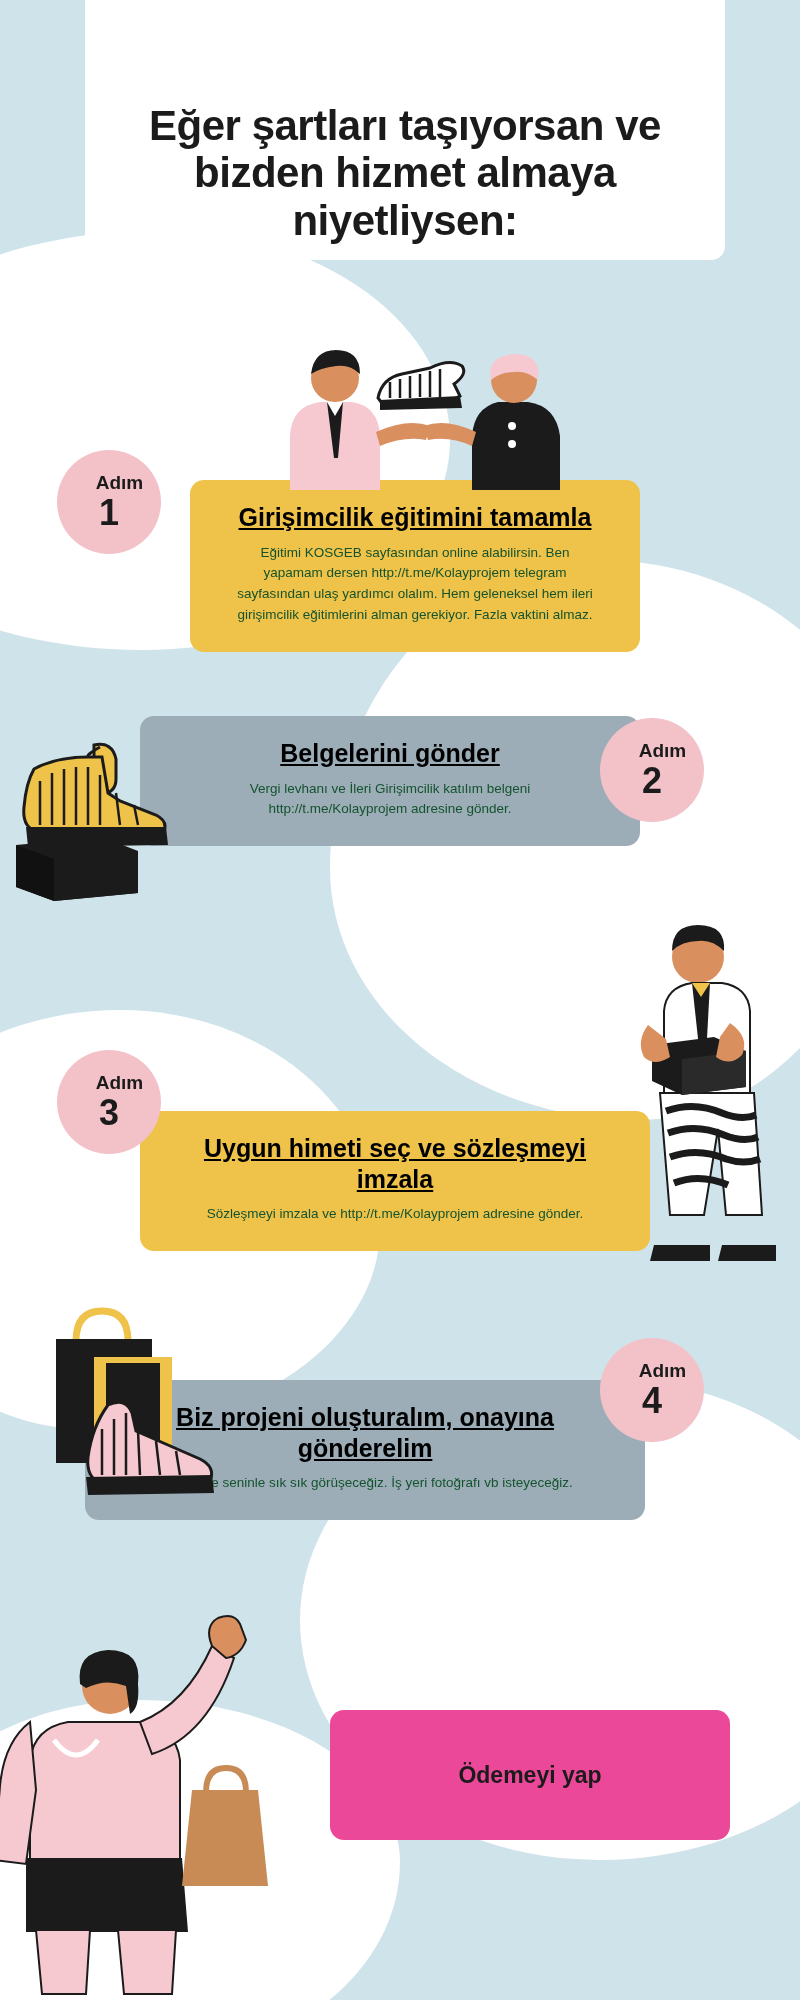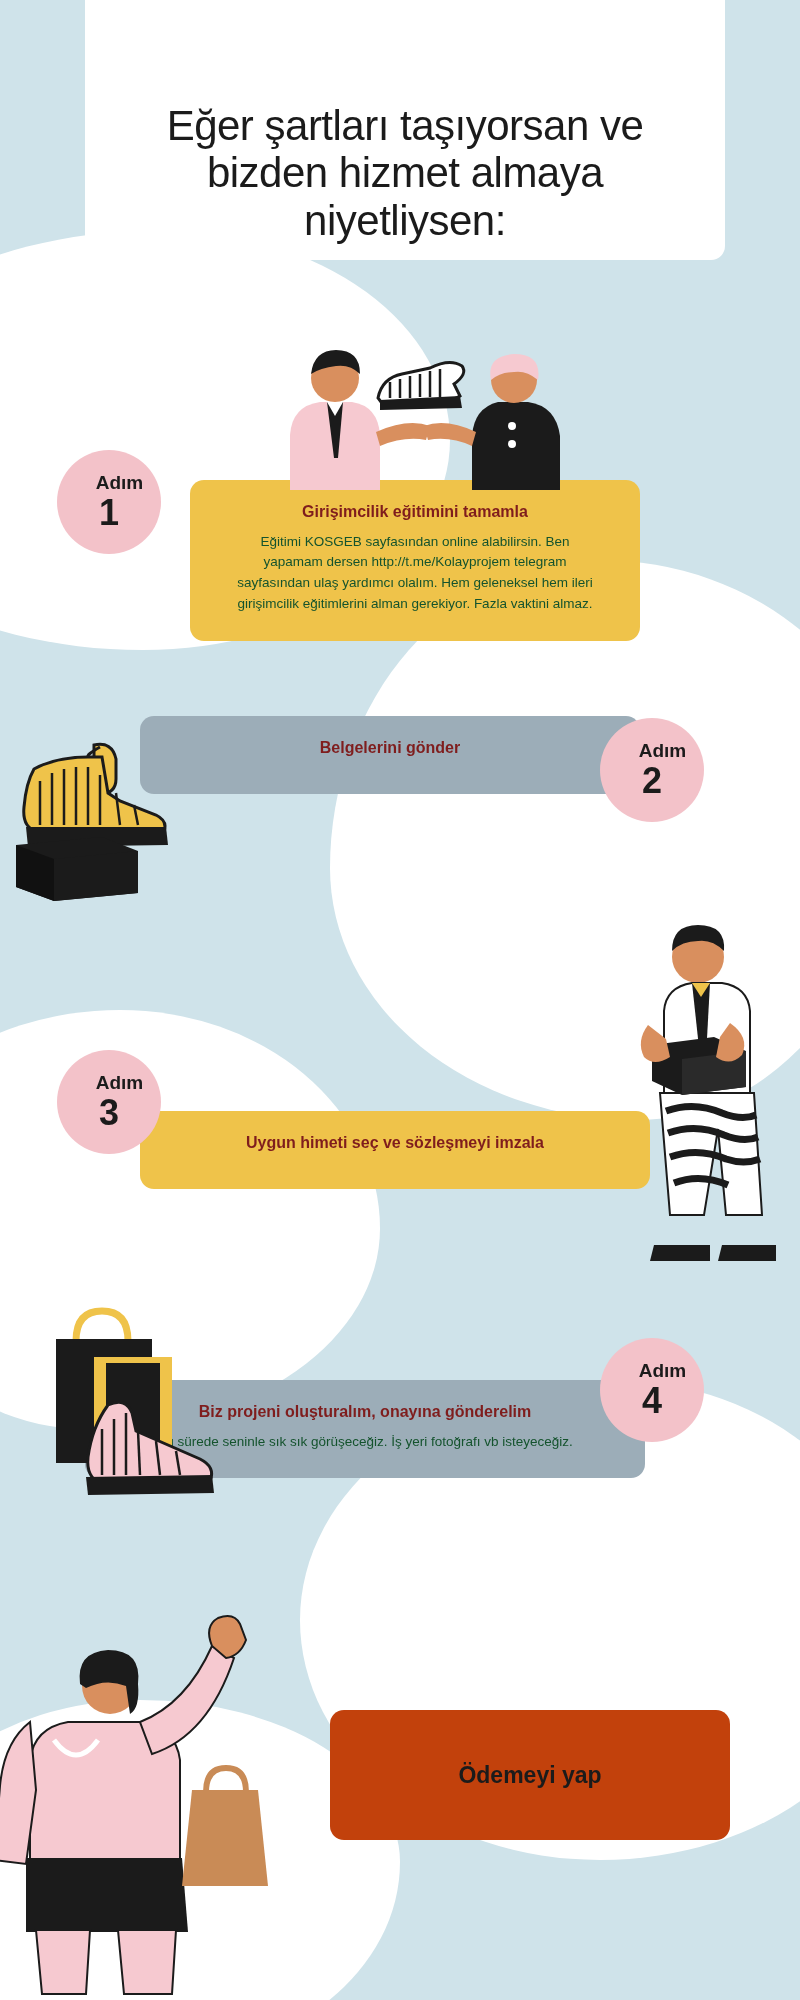--- a/index.html
+++ b/index.html
@@ -36,43 +36,44 @@
     border-radius: 0 0 14px 14px;
     display: flex;
     align-items: flex-end;
     justify-content: center;
     padding-bottom: 16px;
     z-index: 5;
   }
   .header-title {
     font-size: 42px;
     line-height: 1.13;
-    font-weight: normal;
+    font-weight: bold;
     color: #1b1b1b;
     text-align: center;
     letter-spacing: -0.5px;
     max-width: 520px;
   }
 
   
   .step { position: absolute; z-index: 4; }
   .card {
     position: absolute;
     border-radius: 14px;
     padding: 22px 46px 26px 46px;
     text-align: center;
   }
   .card.yellow { background: #efc34a; }
   .card.gray   { background: #9cadb8; }
   .card h2 {
-    font-size: 16px;
+    font-size: 25px;
     font-weight: bold;
-    color: #7f1d1d;
+    color: #000000;
     line-height: 1.22;
     margin-bottom: 10px;
+    text-decoration: underline;
   }
   .card p {
     font-size: 13.5px;
     line-height: 1.55;
     color: #14532d;
   }
   .badge {
     position: absolute;
     width: 104px; height: 104px;
     border-radius: 50%;
@@ -92,21 +93,21 @@
   .s2-card   { left: 140px; top: 716px; width: 500px; }
   .s2-badge  { left: 600px; top: 718px; }
   .s3-card   { left: 140px; top: 1111px; width: 510px; }
   .s3-badge  { left: 57px;  top: 1050px; }
   .s4-card   { left: 85px;  top: 1380px; width: 560px; }
   .s4-badge  { left: 600px; top: 1338px; }
   .final-card {
     position: absolute;
     left: 330px; top: 1710px;
     width: 400px; height: 130px;
-    background: #c2410c;
+    background: #ec4899;
     border-radius: 14px;
     display: flex; align-items: center; justify-content: center;
     z-index: 4;
   }
   .final-card h2 { font-size: 23px; font-weight: bold; color: #1b1b1b; }
 
   
   .ill { position: absolute; z-index: 5; }
   .ill-1 { left: 280px; top: 340px; }
   .ill-2 { left: 10px;  top: 735px; }
@@ -191,20 +192,21 @@
   <g transform="translate(0,92)">
     <path d="M6 18 L92 10 L128 24 L128 66 L44 74 L6 60 Z" fill="#1b1b1b"></path>
     <path d="M6 18 L44 32 L44 74 L6 60 Z" fill="#111111"></path>
     <path d="M44 32 L128 24 L128 66 L44 74 Z" fill="#1b1b1b"></path>
   </g>
 </svg>
 
 <div class="step">
   <div class="card gray s2-card">
     <h2>Belgelerini gönder</h2>
+    <p>Vergi levhanı ve İleri Girişimcilik katılım belgeni http://t.me/Kolayprojem adresine gönder.</p>
   </div>
   <div class="badge s2-badge">
     <span class="badge-label">Adım</span>
     <span class="badge-num">2</span>
   </div>
 </div>
 
 <svg class="ill ill-3" width="180" height="350" viewBox="0 0 180 350">
   <circle cx="68" cy="42" r="26" fill="#d98f5e"></circle>
   <path d="M42 36 Q42 10 68 10 Q96 10 94 36 Q82 24 68 26 Q52 26 42 36 Z" fill="#1b1b1b"></path>
@@ -224,20 +226,21 @@
     <path d="M0 10 L62 2 L94 16 L94 52 L30 60 L0 46 Z" fill="#1b1b1b"></path>
     <path d="M30 24 L94 16 L94 52 L30 60 Z" fill="#2a2a2a"></path>
   </g>
   <path d="M18 110 Q6 126 14 142 Q24 152 40 142 L36 124 Z" fill="#d98f5e"></path>
   <path d="M100 108 Q120 122 112 140 Q100 152 86 142 L90 122 Z" fill="#d98f5e"></path>
 </svg>
 
 <div class="step">
   <div class="card yellow s3-card">
     <h2>Uygun himeti seç ve sözleşmeyi imzala</h2>
+    <p>Sözleşmeyi imzala ve http://t.me/Kolayprojem adresine gönder.</p>
   </div>
   <div class="badge s3-badge">
     <span class="badge-label">Adım</span>
     <span class="badge-num">3</span>
   </div>
 </div>
 
 <svg class="ill ill-4" width="220" height="210" viewBox="0 0 220 210">
   <path d="M36 36 Q36 6 62 6 Q88 6 88 36" fill="none" stroke="#efc34a" stroke-width="7"></path>
   <rect x="16" y="34" width="96" height="124" fill="#1b1b1b"></rect>

